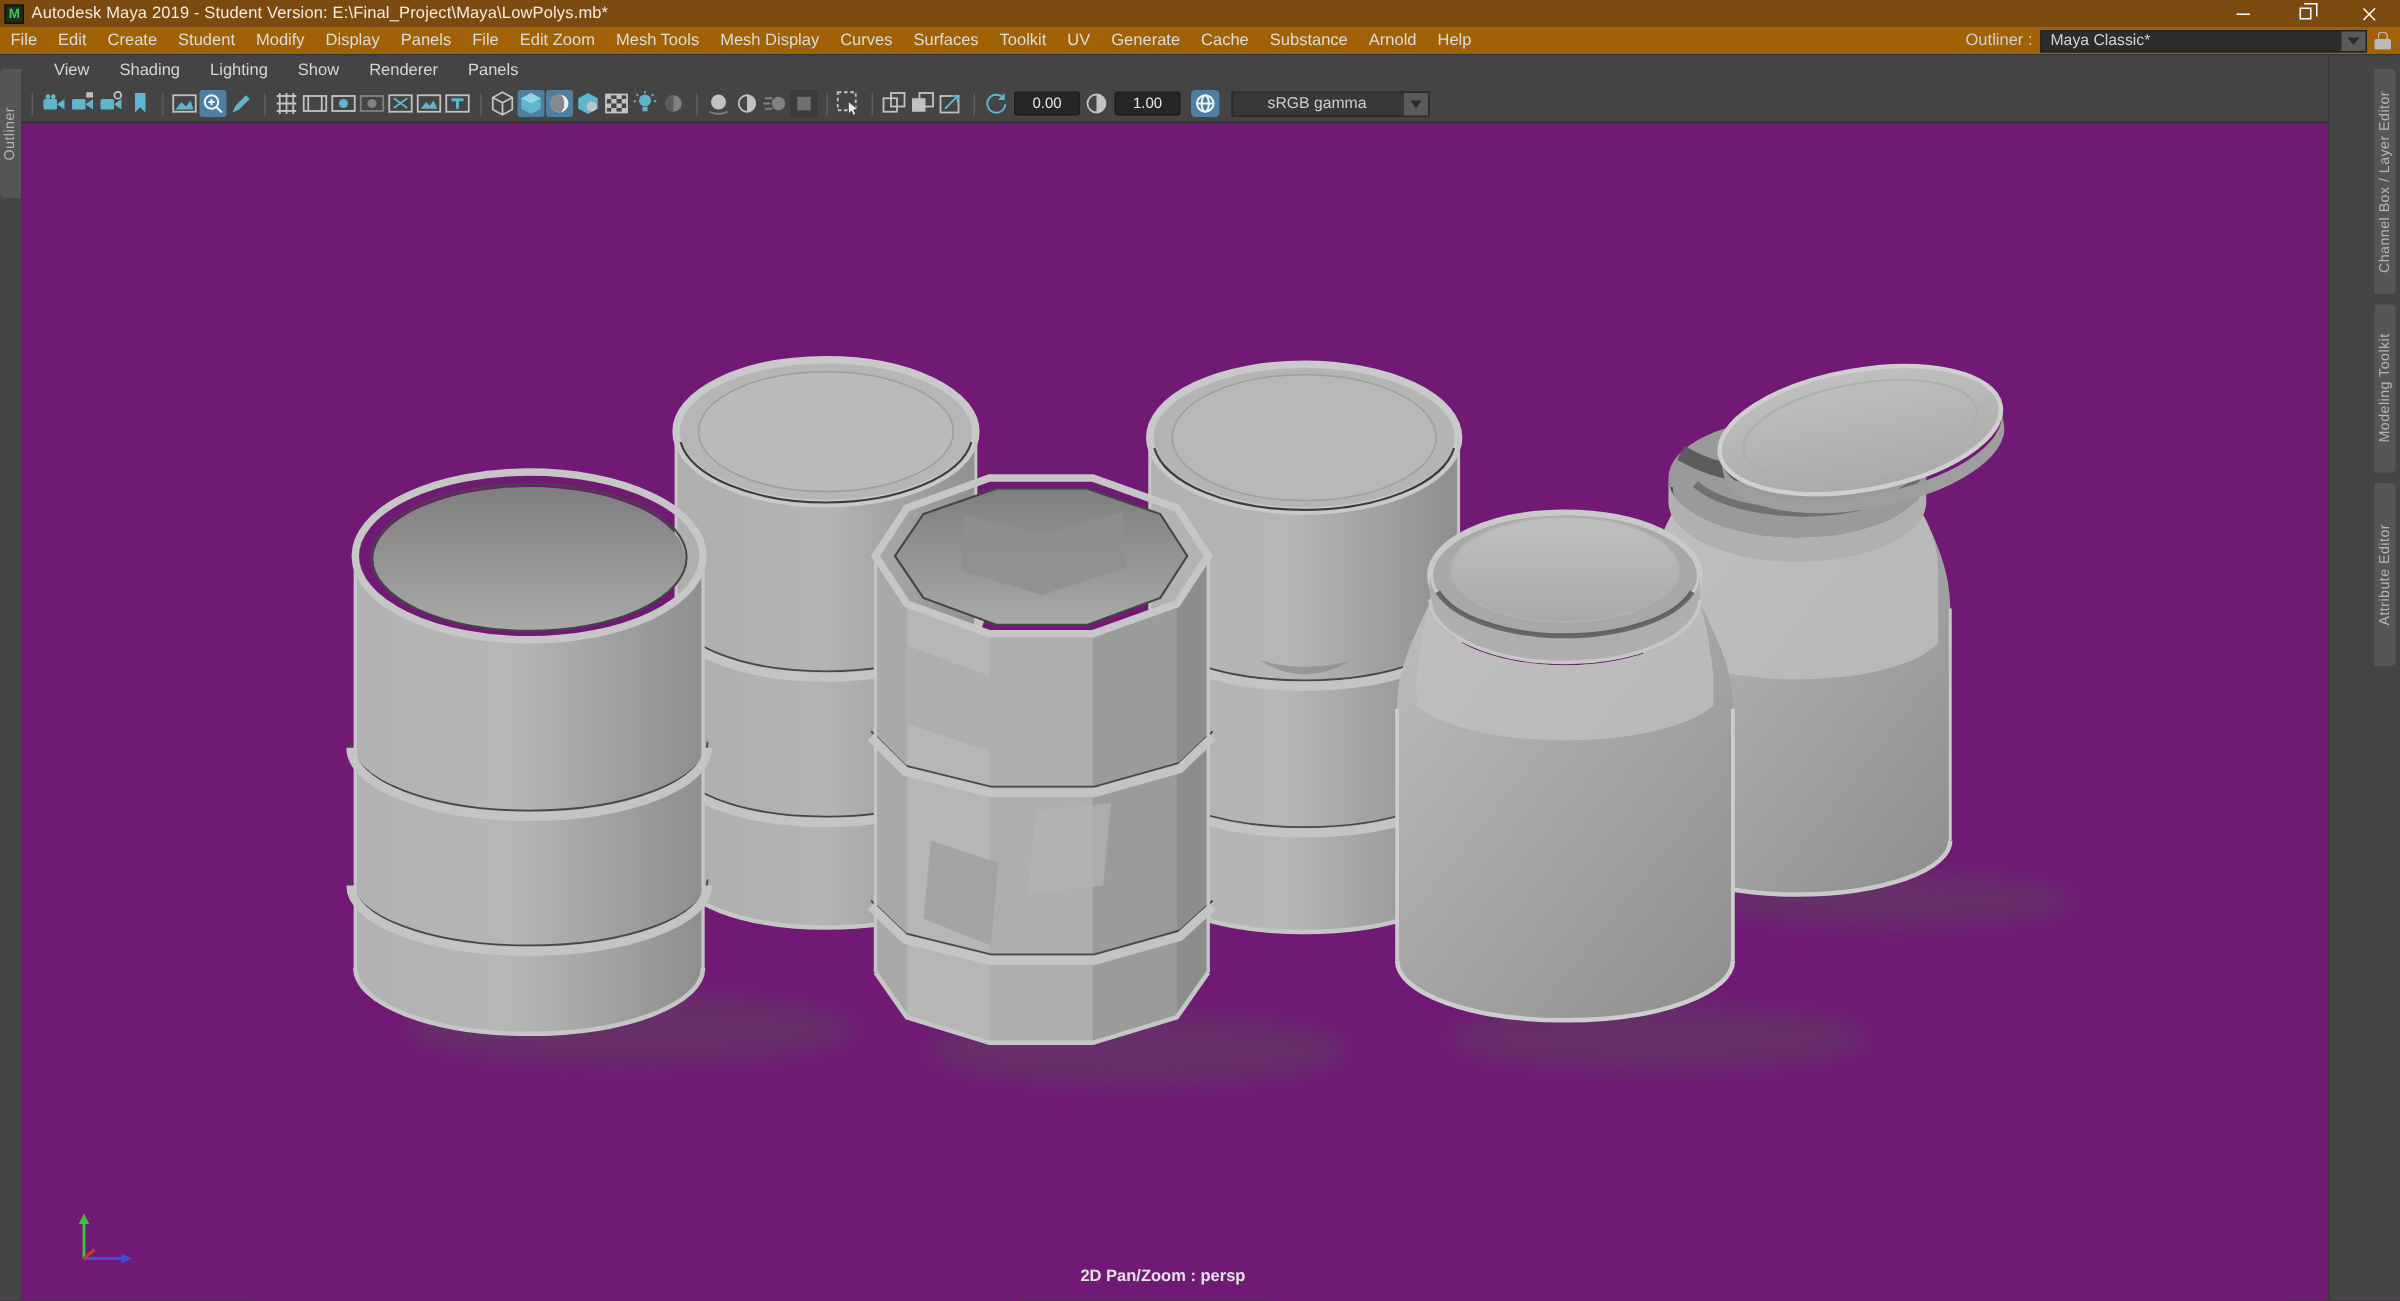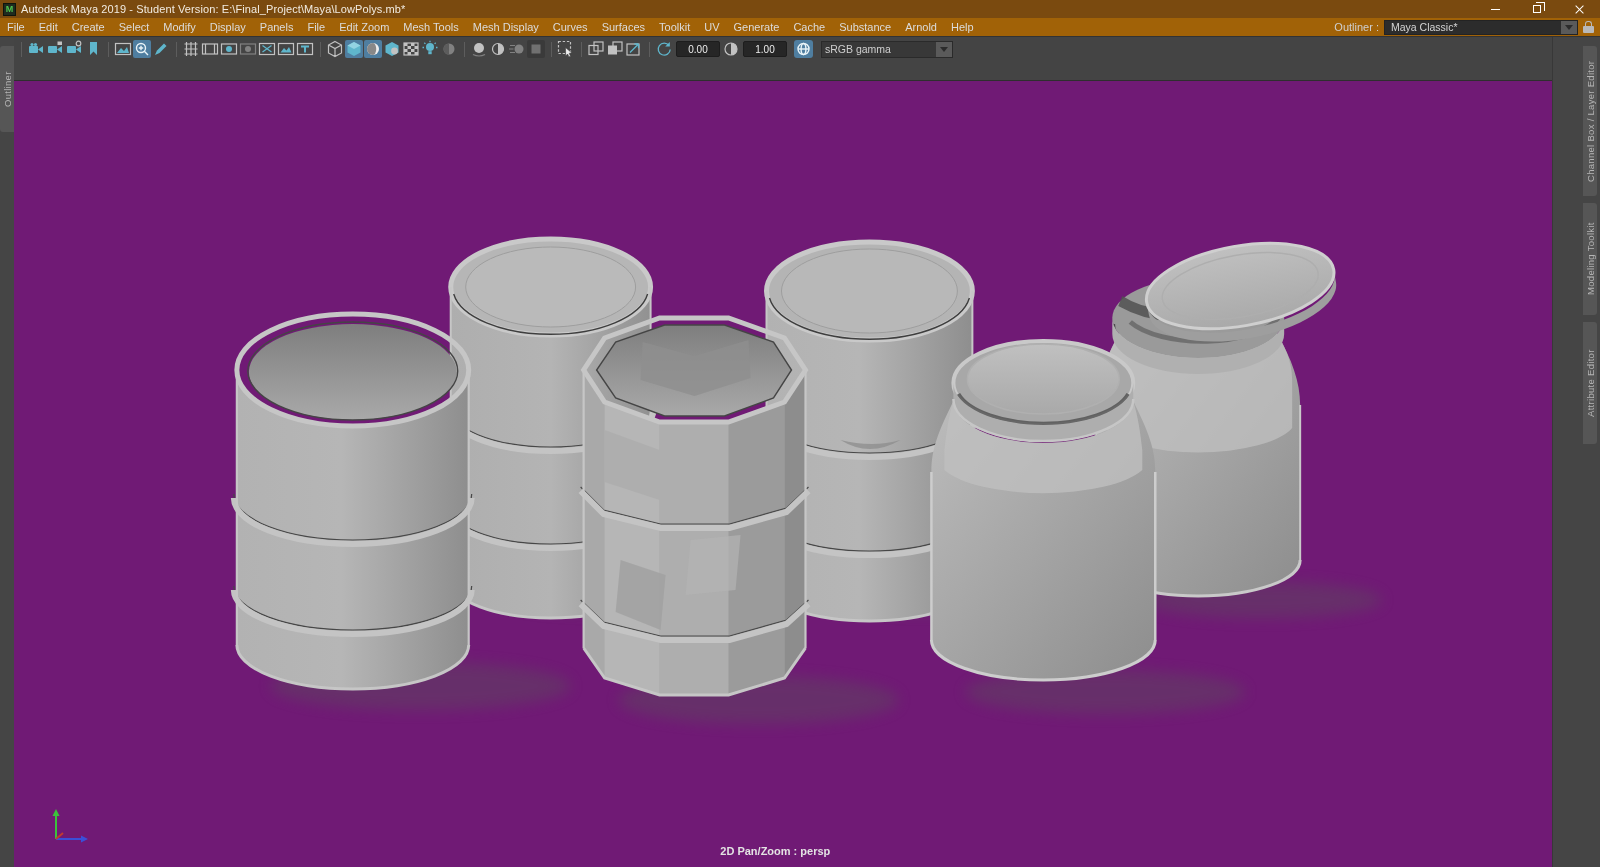--- a/index.html
+++ b/index.html
@@ -19,21 +19,21 @@
   .g-res:before{content:"";position:absolute;left:2px;top:-4px;width:8px;height:8px;border:1px solid #fff;border-left:none;border-bottom:none}
   .g-x{position:relative;width:11px;height:11px}
   .g-x:before,.g-x:after{content:"";position:absolute;left:5px;top:0;width:1.2px;height:11px;background:#fff}
   .g-x:before{transform:rotate(45deg)}.g-x:after{transform:rotate(-45deg)}
 
   
   .menubar{height:19px;background:#a16207;display:flex;align-items:center;flex:0 0 19px;border-bottom:1px solid #333}
   .menuitem{font-size:11px;color:#dcdcdc;padding:0 7px;cursor:default;white-space:nowrap}
   .wsgroup{margin-left:auto;display:flex;align-items:center;gap:5px;padding-right:6px}
   .wslabel{font-size:11px;color:#cfcfcf}
-  .wsfield{width:194px;height:15px;background:#2c2c2c;border:1px solid #232323;display:flex;align-items:center;
+  .wsfield{width:218px;height:15px;background:#2c2c2c;border:1px solid #232323;display:flex;align-items:center;
     font-size:10.5px;color:#d4d4d4;padding-left:6px;position:relative}
   .wsarrowbox{position:absolute;right:0;top:0;width:16px;height:13px;background:#5a5a5a;display:flex;align-items:center;justify-content:center}
   .tri-dn{width:0;height:0;border-left:4px solid transparent;border-right:4px solid transparent;border-top:5px solid #2b2b2b}
   .lock{display:flex;flex-direction:column;align-items:center;cursor:pointer}
   .lock-sh{width:7px;height:5px;border:1.5px solid #b9b9b9;border-bottom:none;border-radius:3px 3px 0 0}
   .lock-bd{width:11px;height:7px;background:#b9b9b9;border-radius:1px}
 
   
   .content{flex:1;display:flex;min-height:0}
   .lstrip{flex:0 0 13px;background:#454545;display:flex;flex-direction:column;align-items:center;padding-top:9px}
@@ -58,21 +58,21 @@
   .s-t{stroke:#5fb6cc;fill:none;stroke-width:1.3}
   .f-t{fill:#5fb6cc}
   .s-d{stroke:#818181;fill:none;stroke-width:1.2}
   .f-d{fill:#818181}
   .f-w{fill:#ececec}
   .s-w{stroke:#e9f4f8;fill:none;stroke-width:1.4}
   .abg{fill:#4f7ea0}
   .numfield{width:44px;height:16px;background:#262626;color:#ececec;font-size:10px;display:flex;
     align-items:center;justify-content:center;border:1px solid #1d1d1d;border-radius:2px}
   .cmselect{width:132px;height:17px;background:#383838;border:1px solid #2a2a2a;display:flex;align-items:center;
-    font-size:10.5px;color:#cfcfcf;padding-left:3px;position:relative;margin-left:4px;cursor:pointer}
+    font-size:10.5px;color:#cfcfcf;padding-left:23px;position:relative;margin-left:4px;cursor:pointer}
   .cmselect .wsarrowbox{height:15px;background:#5a5a5a}
 
   
   .viewport{flex:1;position:relative;background:#701a75;min-height:0;overflow:hidden}
   .scene{position:absolute;inset:0;width:100%;height:100%}
   .hud{position:absolute;left:49.5%;bottom:10px;transform:translateX(-50%);
     font-size:11px;font-weight:bold;color:#e3e3e3;white-space:nowrap}
   .gizmo{position:absolute;left:26px;bottom:16px}
 </style>
 </head>
@@ -95,21 +95,21 @@
       <span class="wbtn">
           <span class="g-x"></span>
         </span>
     </span>
   </div>
 
   <div class="menubar">
     <span class="menuitem">File</span>
     <span class="menuitem">Edit</span>
     <span class="menuitem">Create</span>
-    <span class="menuitem">Select</span>
+    <span class="menuitem">Student</span>
     <span class="menuitem">Modify</span>
     <span class="menuitem">Display</span>
     <span class="menuitem">Panels</span>
     <span class="menuitem">File</span>
     <span class="menuitem">Edit Zoom</span>
     <span class="menuitem">Mesh Tools</span>
     <span class="menuitem">Mesh Display</span>
     <span class="menuitem">Curves</span>
     <span class="menuitem">Surfaces</span>
     <span class="menuitem">Toolkit</span>
@@ -136,20 +136,28 @@
 
   <div class="content">
 
     <div class="lstrip">
       <div class="vtab">Outliner</div>
     </div>
 
     <div class="center">
 
       <div class="ptoolbar">
+        <div class="panelmenu">
+          <span class="pmitem">View</span>
+          <span class="pmitem">Shading</span>
+          <span class="pmitem">Lighting</span>
+          <span class="pmitem">Show</span>
+          <span class="pmitem">Renderer</span>
+          <span class="pmitem">Panels</span>
+        </div>
         <div class="iconbar">
           <span class="sep"></span>
           <svg class="ic" width="76" height="18" viewBox="0 0 76 18">
             <g>
                 <rect x="2" y="6" width="9" height="7" rx="1" class="f-t"></rect>
                 <path d="M11,9.5 L16,6 V13 Z" class="f-t"></path>
                 <circle cx="5" cy="4.5" r="1.6" class="f-t"></circle>
                 <circle cx="8.5" cy="4.5" r="1.6" class="f-t"></circle>
               </g>
             <g transform="translate(19,0)">

